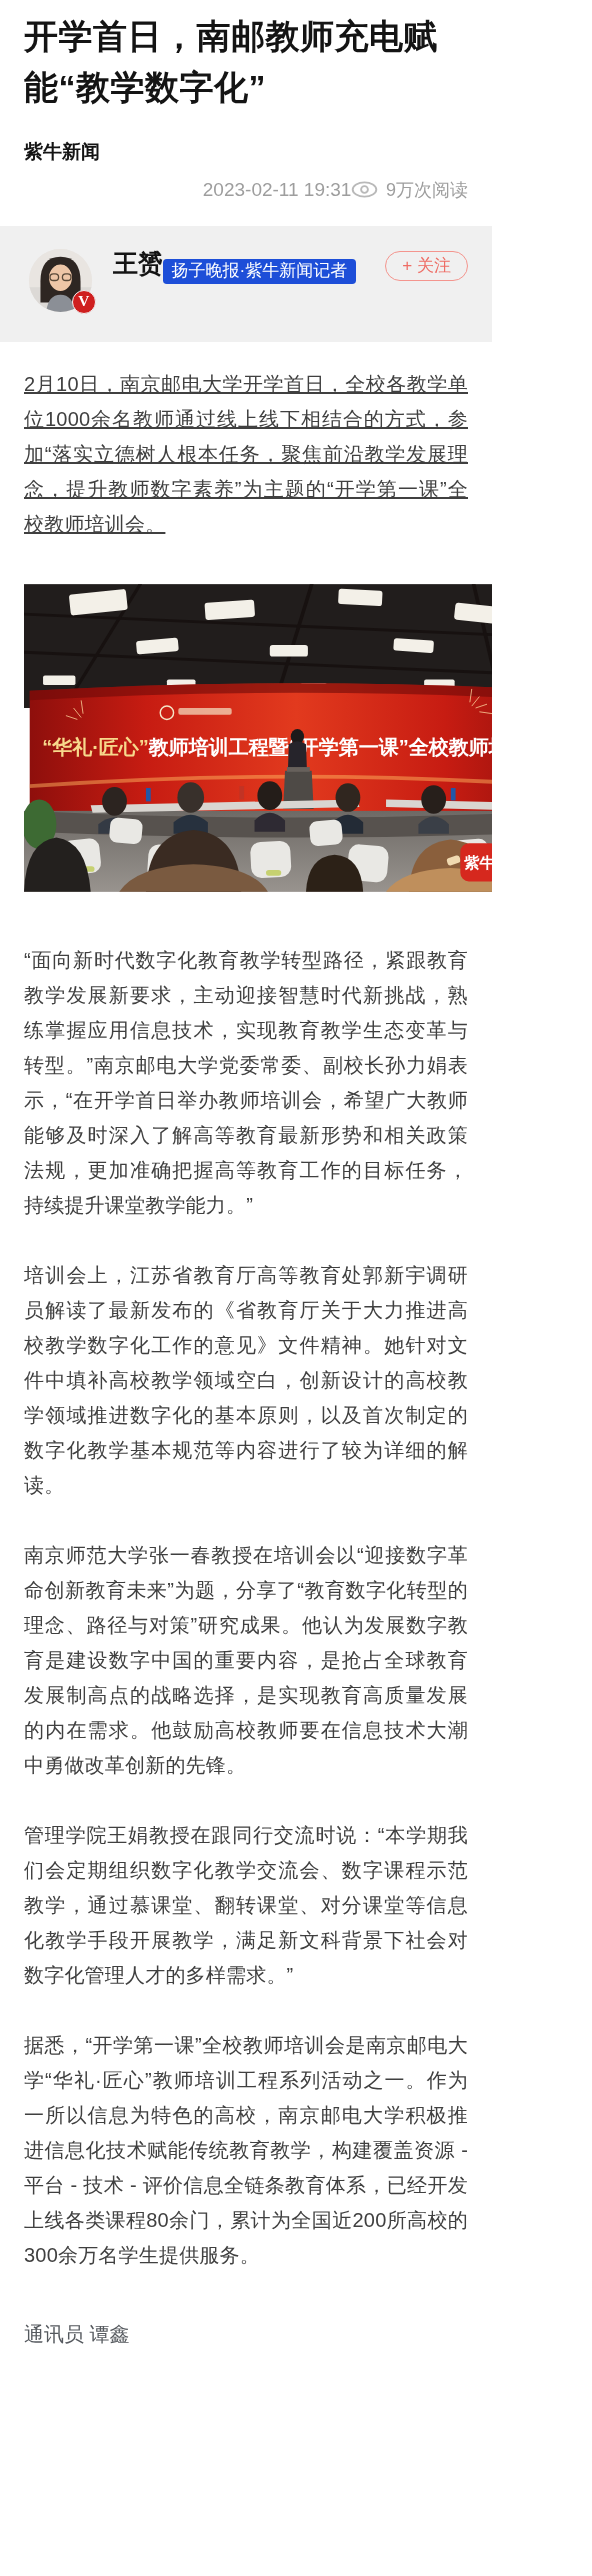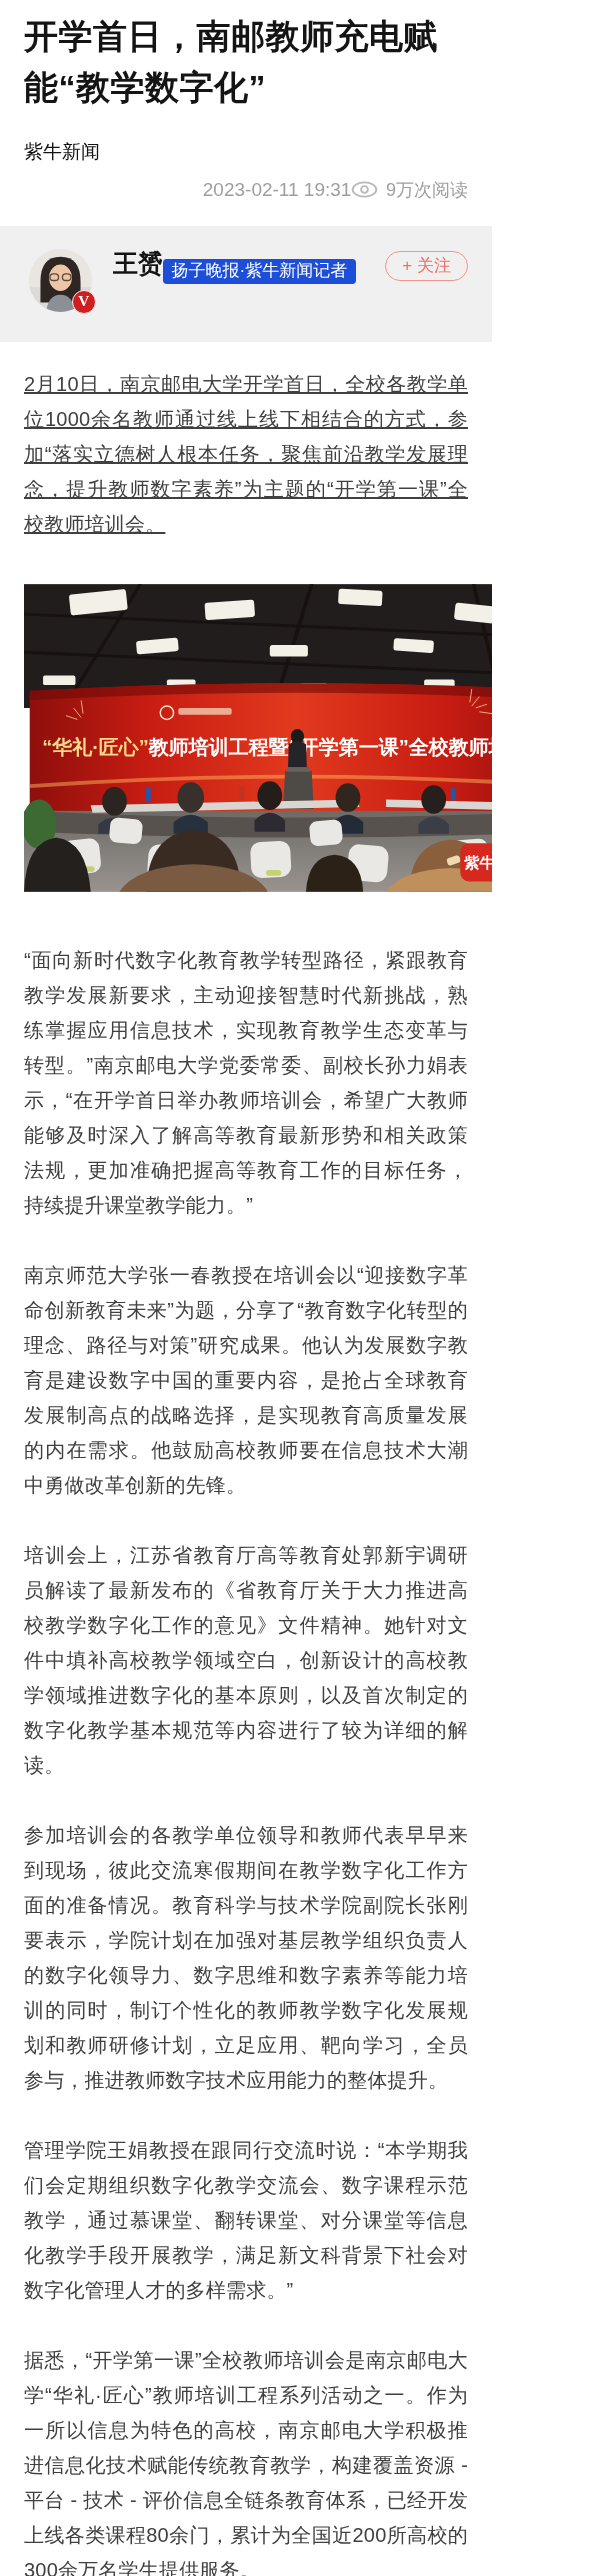--- a/index.html
+++ b/index.html
@@ -15,21 +15,21 @@
     margin:11.4px 24px 0 24px;
     font-size:34px;
     line-height:51px;
     font-weight:700;
     color:#141414;
     letter-spacing:0.5px;
   }
   .source {
     margin:26px 24px 0 24px;
     font-size:19px;
-    font-weight:400;
+    font-weight:700;
     color:#141414;
   }
   .meta-row {
     margin:12.4px 24px 0 24px;
     display:flex;
     justify-content:flex-end;
     align-items:center;
     color:#9e9e9e;
     font-size:19px;
   }
@@ -271,23 +271,22 @@
 
         <g>
           <rect x="458" y="272" width="40" height="40" rx="9" fill="#d6281e"></rect>
           <text x="478" y="298" text-anchor="middle" font-family="'Liberation Sans','DejaVu Sans',sans-serif" font-weight="700" font-size="16" fill="#ffffff">紫牛</text>
           <text x="504" y="305" font-family="'Liberation Serif','DejaVu Serif',serif" font-weight="700" font-size="34" fill="#141414">新闻</text>
         </g>
       </svg>
     </figure>
 
     <p>“面向新时代数字化教育教学转型路径，紧跟教育教学发展新要求，主动迎接智慧时代新挑战，熟练掌握应用信息技术，实现教育教学生态变革与转型。”南京邮电大学党委常委、副校长孙力娟表示，“在开学首日举办教师培训会，希望广大教师能够及时深入了解高等教育最新形势和相关政策法规，更加准确把握高等教育工作的目标任务，持续提升课堂教学能力。”</p>
+    <p>培训会上，江苏省教育厅高等教育处郭新宇调研员解读了最新发布的《省教育厅关于大力推进高校教学数字化工作的意见》文件精神。她针对文件中填补高校教学领域空白，创新设计的高校教学领域推进数字化的基本原则，以及首次制定的数字化教学基本规范等内容进行了较为详细的解读。</p>
     <p>南京师范大学张一春教授在培训会以“迎接数字革命创新教育未来”为题，分享了“教育数字化转型的理念、路径与对策”研究成果。他认为发展数字教育是建设数字中国的重要内容，是抢占全球教育发展制高点的战略选择，是实现教育高质量发展的内在需求。他鼓励高校教师要在信息技术大潮中勇做改革创新的先锋。</p>
-    <p>培训会上，江苏省教育厅高等教育处郭新宇调研员解读了最新发布的《省教育厅关于大力推进高校教学数字化工作的意见》文件精神。她针对文件中填补高校教学领域空白，创新设计的高校教学领域推进数字化的基本原则，以及首次制定的数字化教学基本规范等内容进行了较为详细的解读。</p>
-    <p>参加培训会的各教学单位领导和教师代表早早来到现场，彼此交流寒假期间在教学数字化工作方面的准备情况。教育科学与技术学院副院长张刚要表示，学院计划在加强对基层教学组织负责人的数字化领导力、数字思维和数字素养等能力培训的同时，制订个性化的教师教学数字化发展规划和教师研修计划，立足应用、靶向学习，全员参与，推进教师数字技术应用能力的整体提升。</p>
     <p>管理学院王娟教授在跟同行交流时说：“本学期我们会定期组织数字化教学交流会、数字课程示范教学，通过慕课堂、翻转课堂、对分课堂等信息化教学手段开展教学，满足新文科背景下社会对数字化管理人才的多样需求。”</p>
     <p>据悉，“开学第一课”全校教师培训会是南京邮电大学“华礼·匠心”教师培训工程系列活动之一。作为一所以信息为特色的高校，南京邮电大学积极推进信息化技术赋能传统教育教学，构建覆盖资源 - 平台 - 技术 - 评价信息全链条教育体系，已经开发上线各类课程80余门，累计为全国近200所高校的300余万名学生提供服务。</p>
   </div>
 
   <div class="footer-line">通讯员 谭鑫</div>
 
 </div>
 
 
 </body></html>

